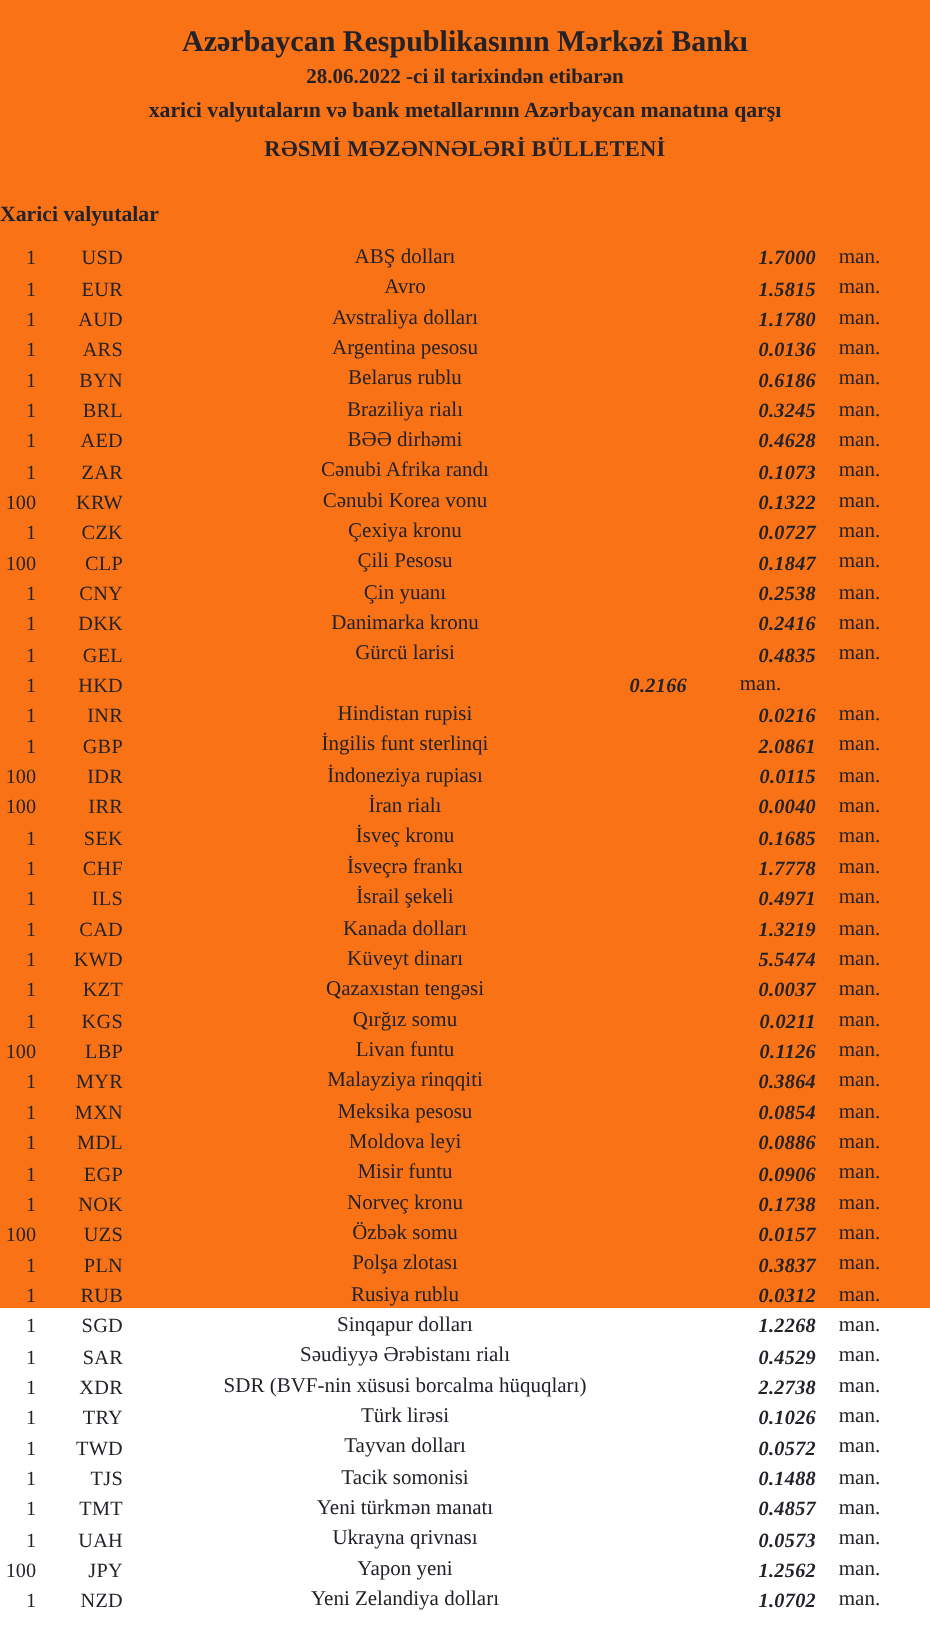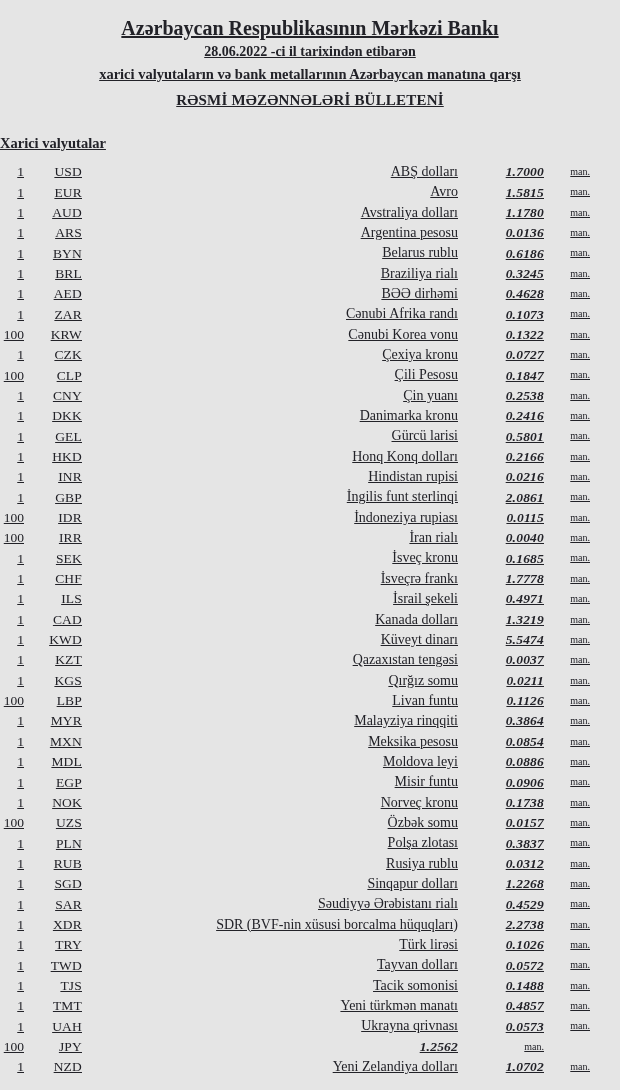--- a/index.html
+++ b/index.html
@@ -9,24 +9,23 @@
   }
   body {
     width: 620px;
     height: 1090px;
     font-family: "Liberation Serif", "DejaVu Serif", serif;
     color: #222228;
     overflow: hidden;
   }
   .page {
     width: 620px;
-    height: 1090px;
-    background: #e5e5e5;
+    height: 872px;
+    background: #f97316;
     box-sizing: border-box;
-    text-decoration: underline;
   }
   .doc-header {
     text-align: center;
     padding-top: 17px;
   }
   .bank-name {
     font-size: 20px;
     font-weight: bold;
     line-height: 1.1;
   }
@@ -71,36 +70,36 @@
   .cell-qty {
     text-align: right;
     font-size: 13.5px;
   }
   .cell-code {
     text-align: right;
     font-size: 13.5px;
     letter-spacing: 0.2px;
   }
   .cell-name {
-    text-align: right;
+    text-align: center;
     padding-left: 0px;
     font-size: 14px;
     white-space: nowrap;
   }
   .cell-rate {
     text-align: right;
     font-weight: bold;
     font-style: italic;
     font-size: 13.5px;
     letter-spacing: 0.2px;
   }
   .cell-unit {
-    text-align: right;
+    text-align: center;
     padding-left: 12px;
-    font-size: 10px;
+    font-size: 14px;
   }
 </style>
 </head>
 <body>
 
 <div class="page">
 
   <div class="doc-header">
     <div class="bank-name">Azərbaycan Respublikasının Mərkəzi Bankı</div>
     <div class="date-line">28.06.2022 -ci il tarixindən etibarən</div>
@@ -212,28 +211,27 @@
     <span class="cell-code">DKK</span>
     <span class="cell-name">Danimarka kronu</span>
     <span class="cell-rate">0.2416</span>
     <span class="cell-unit">man.</span>
   </div>
 
   <div class="rate-row">
     <span class="cell-qty">1</span>
     <span class="cell-code">GEL</span>
     <span class="cell-name">Gürcü larisi</span>
-    <span class="cell-rate">0.5801</span>
+    <span class="cell-rate">0.4835</span>
     <span class="cell-unit">man.</span>
   </div>
 
   <div class="rate-row">
     <span class="cell-qty">1</span>
     <span class="cell-code">HKD</span>
-    <span class="cell-name">Honq Konq dolları</span>
     <span class="cell-rate">0.2166</span>
     <span class="cell-unit">man.</span>
   </div>
 
   <div class="rate-row">
     <span class="cell-qty">1</span>
     <span class="cell-code">INR</span>
     <span class="cell-name">Hindistan rupisi</span>
     <span class="cell-rate">0.0216</span>
     <span class="cell-unit">man.</span>
@@ -451,20 +449,21 @@
     <span class="cell-qty">1</span>
     <span class="cell-code">UAH</span>
     <span class="cell-name">Ukrayna qrivnası</span>
     <span class="cell-rate">0.0573</span>
     <span class="cell-unit">man.</span>
   </div>
 
   <div class="rate-row">
     <span class="cell-qty">100</span>
     <span class="cell-code">JPY</span>
+    <span class="cell-name">Yapon yeni</span>
     <span class="cell-rate">1.2562</span>
     <span class="cell-unit">man.</span>
   </div>
 
   <div class="rate-row">
     <span class="cell-qty">1</span>
     <span class="cell-code">NZD</span>
     <span class="cell-name">Yeni Zelandiya dolları</span>
     <span class="cell-rate">1.0702</span>
     <span class="cell-unit">man.</span>

